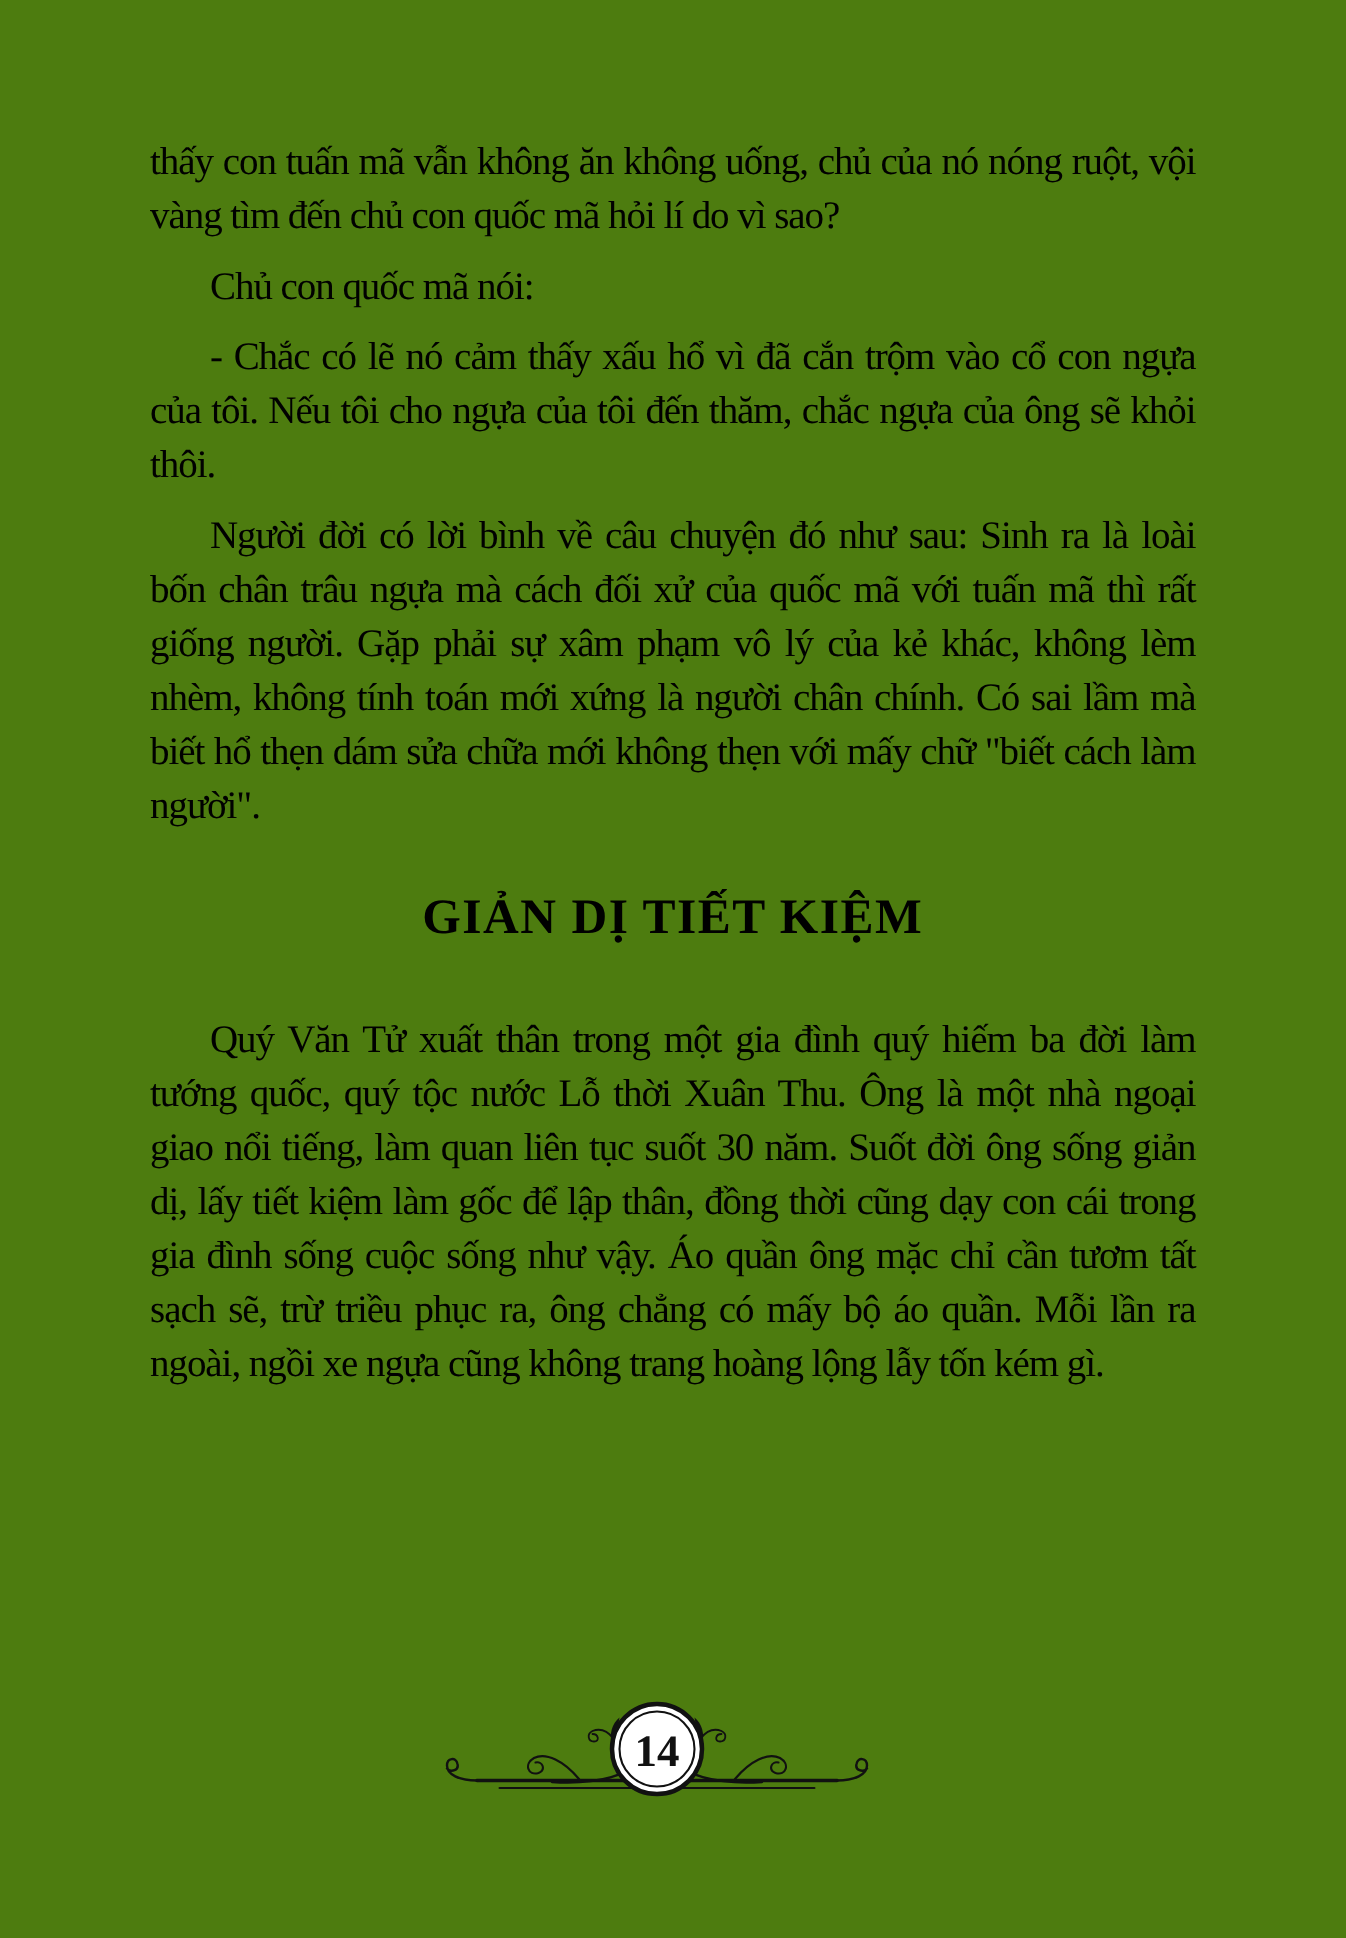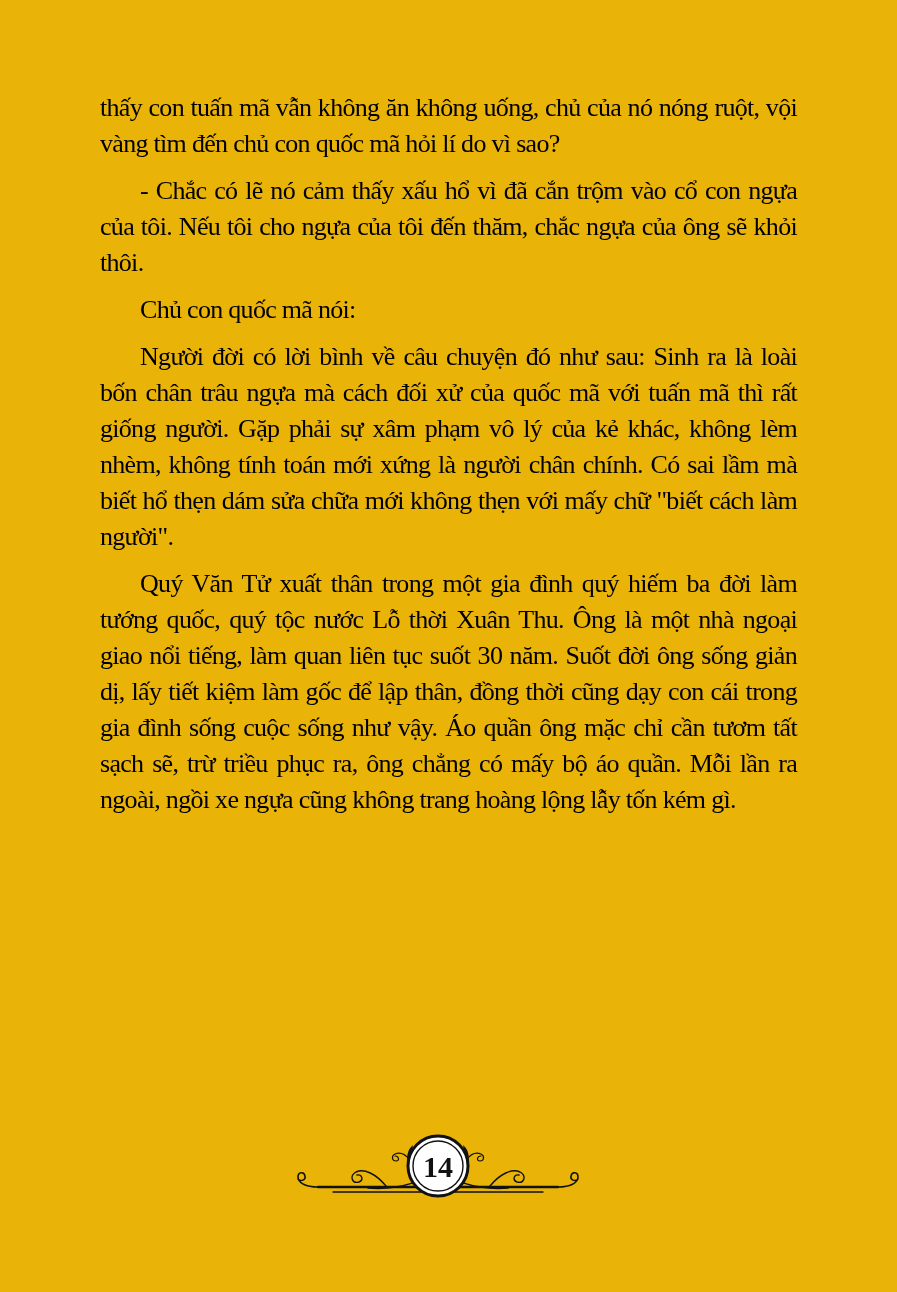--- a/index.html
+++ b/index.html
@@ -4,21 +4,21 @@
 <style>
   html, body {
     margin: 0;
     padding: 0;
     background: #ffffff;
   }
   .page {
     position: relative;
     width: 897px;
     height: 1292px;
-    background: #eab308;
+    background: #4d7c0f;
     color: #000000;
     font-family: "Liberation Serif", "DejaVu Serif", serif;
     overflow: hidden;
   }
   .text-block {
     position: absolute;
     left: 100px;
     top: 90px;
     width: 697px;
     font-size: 26px;
@@ -55,24 +55,25 @@
     font-family: "Liberation Serif", "DejaVu Serif", serif;
   }
 </style>
 </head>
 <body>
 
 <div class="page">
 
   <div class="text-block">
     <p class="continuation">thấy con tuấn mã vẫn không ăn không uống, chủ của nó nóng ruột, vội vàng tìm đến chủ con quốc mã hỏi lí do vì sao?</p>
+    <p>Chủ con quốc mã nói:</p>
     <p>- Chắc có lẽ nó cảm thấy xấu hổ vì đã cắn trộm vào cổ con ngựa của tôi. Nếu tôi cho ngựa của tôi đến thăm, chắc ngựa của ông sẽ khỏi thôi.</p>
-    <p>Chủ con quốc mã nói:</p>
     <p>Người đời có lời bình về câu chuyện đó như sau: Sinh ra là loài bốn chân trâu ngựa mà cách đối xử của quốc mã với tuấn mã thì rất giống người. Gặp phải sự xâm phạm vô lý của kẻ khác, không lèm nhèm, không tính toán mới xứng là người chân chính. Có sai lầm mà biết hổ thẹn dám sửa chữa mới không thẹn với mấy chữ "biết cách làm người".</p>
 
+    <h1 class="heading">GIẢN DỊ TIẾT KIỆM</h1>
 
     <p>Quý Văn Tử xuất thân trong một gia đình quý hiếm ba đời làm tướng quốc, quý tộc nước Lỗ thời Xuân Thu. Ông là một nhà ngoại giao nổi tiếng, làm quan liên tục suốt 30 năm. Suốt đời ông sống giản dị, lấy tiết kiệm làm gốc để lập thân, đồng thời cũng dạy con cái trong gia đình sống cuộc sống như vậy. Áo quần ông mặc chỉ cần tươm tất sạch sẽ, trừ triều phục ra, ông chẳng có mấy bộ áo quần. Mỗi lần ra ngoài, ngồi xe ngựa cũng không trang hoàng lộng lẫy tốn kém gì.</p>
   </div>
 
   <div class="footer">
     <svg width="300" height="88" viewBox="0 0 300 88" xmlns="http://www.w3.org/2000/svg">
       <g fill="none" stroke="#111111" stroke-linecap="round">
         <g id="fl-left">
 
           <path d="M150 61 C 120 61 60 61 30 61" stroke-width="2.4"></path>

